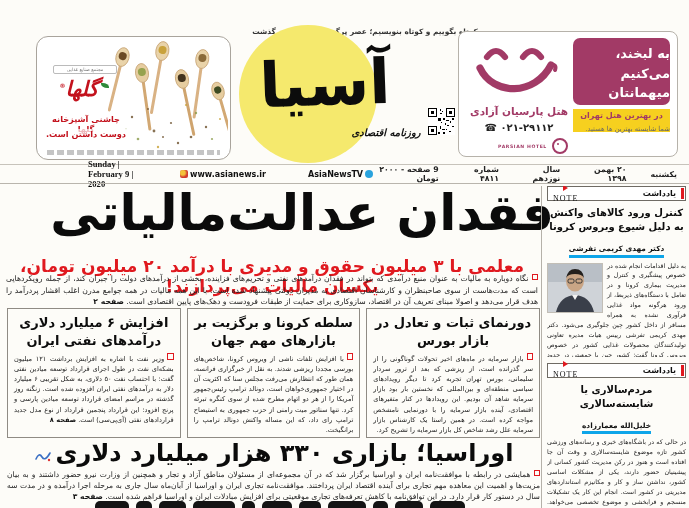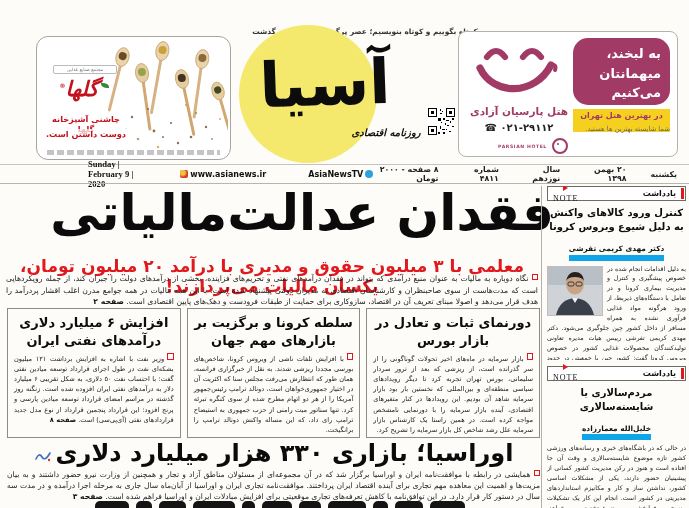--- a/index.html
+++ b/index.html
@@ -50,22 +50,22 @@
   .hotel-phone{position:absolute;left:6px;top:90px;width:108px;text-align:center;
         font-size:10px;font-weight:bold;color:#222;}
   .hotel-logo-row{position:absolute;left:14px;top:106px;width:120px;display:flex;gap:5px;
         align-items:center;justify-content:center;}
   .hotel-logo-text{font-size:4.6px;letter-spacing:.6px;color:var(--magenta,#a23a66);font-weight:bold;}
   .hotel-logo-circle{width:12px;height:12px;border:2.2px solid var(--magenta,#a23a66);border-radius:50%;
         position:relative;}
   .hotel-logo-circle::after{content:"";position:absolute;left:3px;top:3px;width:2px;height:2px;
         background:var(--magenta,#a23a66);border-radius:50%;}
   .hotel-slogan-box{position:absolute;right:7px;top:6px;width:97px;height:67px;box-sizing:border-box;
-        background:var(--magenta,#a23a66);border-radius:15px;color:#fff;direction:rtl;text-align:right;
-        font-size:13px;font-weight:bold;line-height:1.5;padding:6px 9px;}
+        background:var(--magenta,#a23a66);border-radius:7px;color:#fff;direction:rtl;text-align:right;
+        font-size:13px;font-weight:bold;line-height:1.5;padding:6px 0;}
   .hotel-highlight{position:absolute;right:7px;top:77px;width:97px;height:23px;line-height:13px;
         background:var(--yellow,#f6d01f);color:var(--magenta,#a23a66);direction:rtl;text-align:center;
         font-size:8px;font-weight:bold;}
   .hotel-sub{position:absolute;right:7px;top:93px;width:126px;direction:rtl;text-align:right;
         font-size:6.8px;color:#666;}
 
   
   .infobar{position:absolute;top:166px;left:0;width:689px;height:16px;display:flex;align-items:center;
         font-size:8px;}
   .ib-left{display:flex;align-items:center;gap:28px;margin-left:88px;}
@@ -114,21 +114,21 @@
   .note-fa{font-size:8px;font-weight:bold;color:#111;}
   .note-en{display:flex;align-items:center;gap:3px;font-family:"Liberation Serif",serif;
         font-size:8px;letter-spacing:1px;color:#111;direction:ltr;flex-direction:column;}
   .tri{width:0;height:0;border-top:3.5px solid transparent;border-bottom:3.5px solid transparent;
         border-left:5px solid var(--red,#e0191f);}
   .redbar{position:absolute;right:1px;top:1px;bottom:1px;width:3.5px;background:var(--red,#e0191f);}
   .note-title{margin:5px 0 2px;direction:rtl;text-align:center;font-size:10px;font-weight:bold;
         line-height:1.4;color:#0d0d0d;}
   .note-author{text-align:center;margin-bottom:3px;}
   .note-author span{display:inline-block;font-size:7.4px;font-weight:bold;color:#111;
-        border-bottom:6px solid #0ea5e9;padding-bottom:1.5px;}
+        border-bottom:3px solid #0ea5e9;padding-bottom:1.5px;}
   .note-body{direction:rtl;text-align:justify;font-size:6.3px;line-height:1.58;color:#222;}
   .nb1{height:96px;overflow:hidden;}
   .nb2{height:112px;overflow:hidden;}
   .nh2{margin-top:6px;}
   .portrait{float:left;margin:2px 4px 2px 0;border:1px solid #c2beb6;}
 </style>
 </head>
 <body>
 
 <div class="page">
@@ -244,22 +244,22 @@
       </g>
     </svg>
     <div class="hotel-name">هتل پارسیان آزادی</div>
     <div class="hotel-phone" dir="ltr">☎ ۰۲۱-۲۹۱۱۲</div>
     <div class="hotel-logo-row">
       <span class="hotel-logo-text">PARSIAN HOTEL</span>
       <span class="hotel-logo-circle"></span>
     </div>
     <div class="hotel-slogan-box">
       <div>به لبخند،</div>
+      <div>می‌کنیم</div>
       <div>میهمانتان</div>
-      <div>می‌کنیم</div>
     </div>
     <div class="hotel-highlight">در بهترین هتل تهران</div>
     <div class="hotel-sub">شما شایسته بهترین ها هستید.</div>
   </div>
 
   <div class="rule rule-top"></div>
   <div class="infobar">
     <div class="ib-left">
       <span class="ib-date">Sunday | February 9 | 2020</span>
       <span class="ib-link">
@@ -269,21 +269,21 @@
       <span class="ib-link">
           <span>AsiaNewsTV</span>
           <span class="icon-tv"></span>
         </span>
     </div>
     <div class="ib-right">
       <span>یکشنبه</span>
       <span>۲۰ بهمن ۱۳۹۸</span>
       <span>سال نوزدهم</span>
       <span>شماره ۴۸۱۱</span>
-      <span>۸ صفحه - ۲۰۰۰ تومان</span>
+      <span>9 صفحه - ۲۰۰۰ تومان</span>
     </div>
   </div>
   <div class="rule rule-bottom"></div>
 
   <div class="headline">فقدان عدالت‌مالیاتی</div>
   <div class="subhead">معلمی با ۳ میلیون حقوق و مدیری با درآمد ۲۰ میلیون تومان، یکسان مالیات می‌پردازند!</div>
   <div class="leadbody">
     <span class="bullet"></span><span>نگاه دوباره به مالیات به عنوان منبع درآمدی که بتواند در فقدان درآمدهای نفتی و تحریم‌های فزاینده، بخشی از درآمدهای دولت را جبران کند، از جمله رویکردهایی است که مدت‌هاست از سوی صاحبنظران و کارشناسان اقتصادی به مدیران دولتی پیشنهاد شده است. با این همه مالیات در همه جوامع مدرن اغلب اقشار پردرآمد را هدف قرار می‌دهد و اصولا مبنای تعریف آن در اقتصاد، سازوکاری برای حمایت از طبقات فرودست و دهک‌های پایین اقتصادی است.</span>
     <b class="pref">صفحه ۲</b>
   </div>

